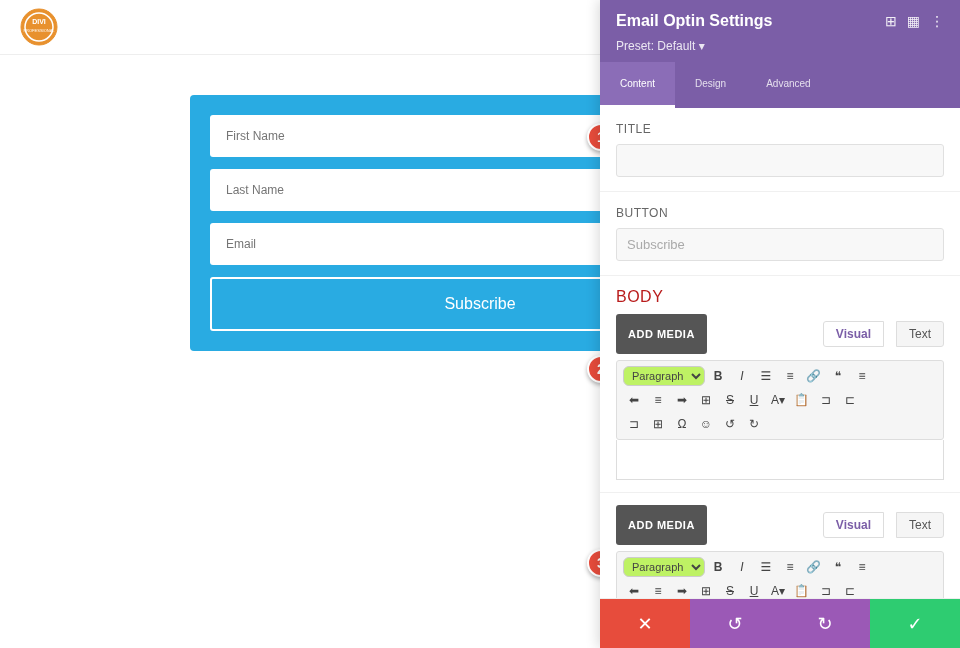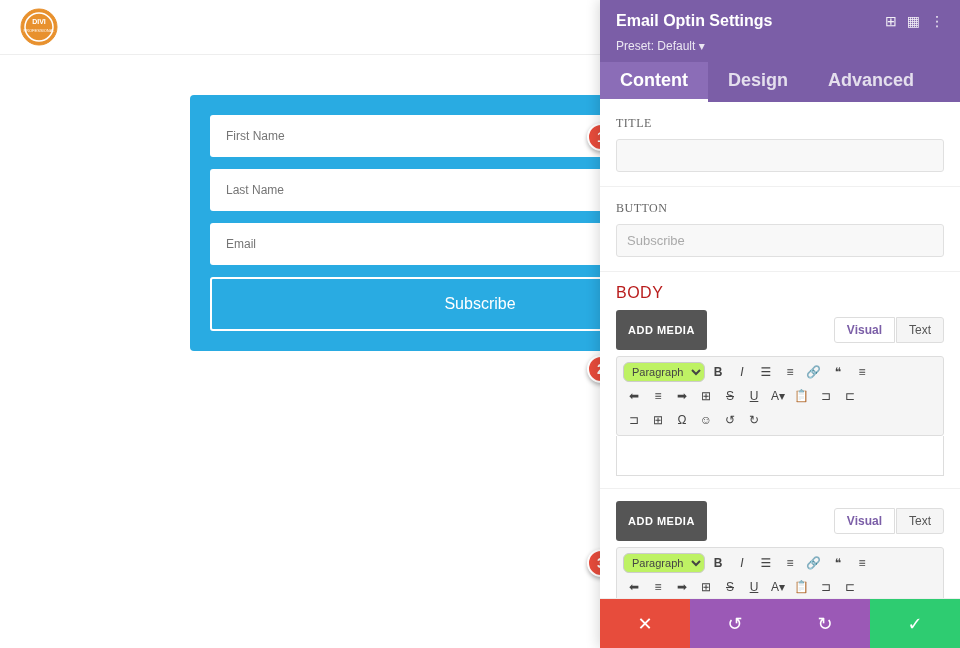--- a/index.html
+++ b/index.html
@@ -117,26 +117,25 @@
       color: rgba(255,255,255,0.85);
       font-size: 12px;
     }
 
     
     .panel-tabs {
       display: flex;
       background: #7b5ea7;
     }
     .panel-tab {
-      padding: 8px 20px;
+      padding: 16px 20px;
       color: rgba(255,255,255,0.8);
-      font-size: 18px;
+      font-size: 10px;
       cursor: pointer;
       border-bottom: 3px solid transparent;
-      font-weight: bold;
     }
     .panel-tab.active {
       color: #fff;
       background: #8b6db7;
       border-bottom: 3px solid #fff;
     }
 
     
     .panel-content {
       flex: 1;
@@ -158,21 +157,20 @@
       padding: 14px 16px;
       border-bottom: 1px solid #f0f0f0;
     }
     .field-label {
       font-size: 12px;
       color: #666;
       margin-bottom: 8px;
       font-weight: 500;
       text-transform: uppercase;
       letter-spacing: 0.5px;
-      font-family: Liberation Serif, serif;
     }
     .field-input {
       width: 100%;
       padding: 8px 10px;
       border: 1px solid #e0e0e0;
       border-radius: 3px;
       font-size: 13px;
       background: #f8f8f8;
       color: #aaa;
       outline: none;
@@ -206,21 +204,21 @@
       border: none;
       padding: 14px 12px;
       font-size: 11px;
       font-weight: 700;
       border-radius: 3px;
       cursor: pointer;
       letter-spacing: 0.5px;
     }
     .visual-text-tabs {
       display: flex;
-      gap: 1px;
+      gap: 12px;
       align-items: flex-end;
     }
     .vt-tab {
       padding: 5px 12px;
       font-size: 12px;
       cursor: pointer;
       background: #f5f5f5;
       border: 1px solid #ddd;
       color: #555;
     }

